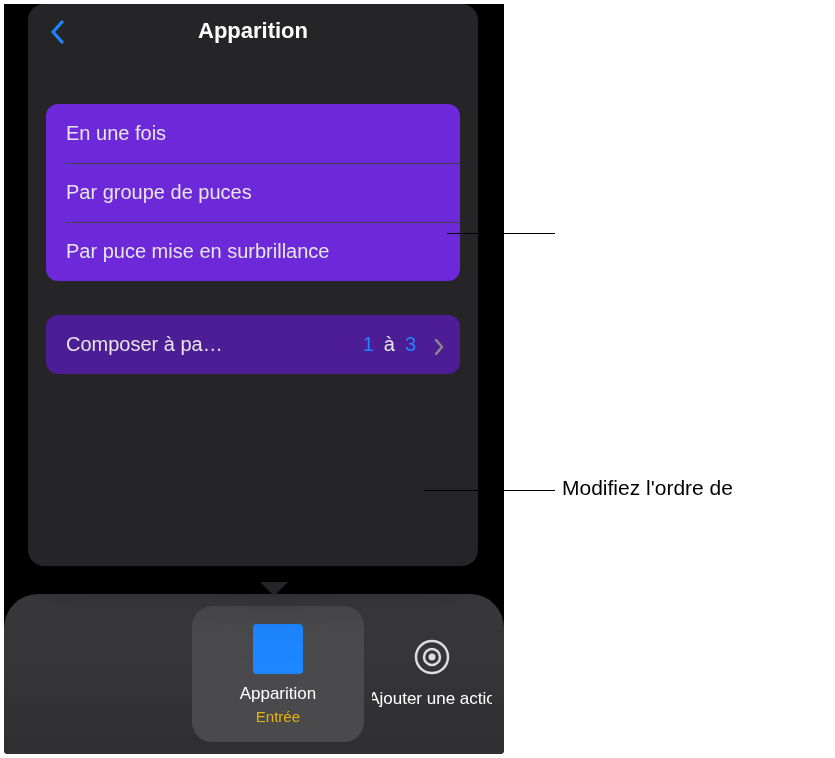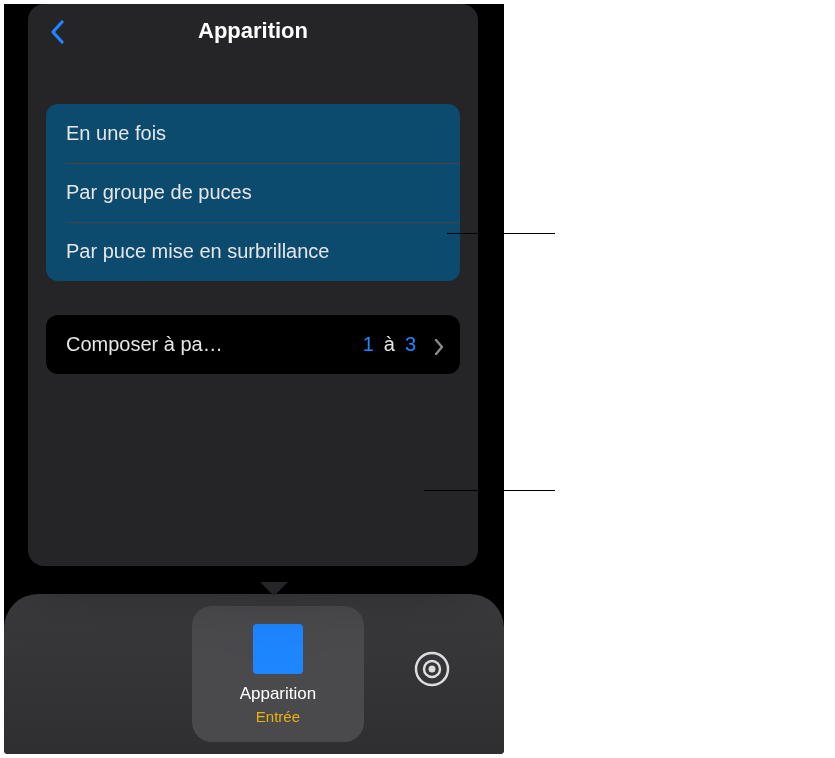--- a/index.html
+++ b/index.html
@@ -67,21 +67,21 @@
       height: 24px;
       cursor: pointer;
     }
     .nav-title {
       color: #fff;
       font-size: 22px;
       font-weight: 600;
     }
     .options-group {
       margin: 52px 18px 0 18px;
-      background: #0c4a6e;
+      background: #6d28d9;
       border-radius: 12px;
       overflow: hidden;
     }
     .option-row {
       display: flex;
       align-items: center;
       justify-content: space-between;
       padding: 18px 20px;
       color: #e6e6e8;
       font-size: 20px;
@@ -97,21 +97,21 @@
       right: 0;
       height: 1px;
       background: #444448;
     }
     .checkmark {
       width: 22px;
       height: 22px;
     }
     .compose-group {
       margin: 34px 18px 0 18px;
-      background: #000000;
+      background: #4c1d95;
       border-radius: 12px;
       overflow: hidden;
     }
     .compose-row {
       display: flex;
       align-items: center;
       padding: 18px 16px 18px 20px;
       color: #e6e6e8;
       font-size: 20px;
       cursor: pointer;
@@ -215,20 +215,21 @@
       <div class="tile-sub">Entrée</div>
     </div>
     <div class="effect-tile" style="width:130px; overflow:hidden;">
       <div class="action-icon">
         <svg viewBox="0 0 36 36" width="36" height="36">
           <circle cx="18" cy="18" r="16" fill="none" stroke="#ddd" stroke-width="2.5"></circle>
           <circle cx="18" cy="18" r="8" fill="none" stroke="#ddd" stroke-width="2.5"></circle>
           <circle cx="18" cy="18" r="3.5" fill="#ddd"></circle>
         </svg>
       </div>
+      <div class="tile-title" style="white-space:nowrap;">Ajouter une actio</div>
     </div>
   </div>
 
   <div class="popover-shadow">
     <div class="popover">
       <div class="nav-header">
         <div class="back-btn">
           <svg viewBox="0 0 16 24" width="16" height="24">
             <path d="M12 2 L3 12 L12 22" fill="none" stroke="#1e86ff" stroke-width="3.2" stroke-linecap="round" stroke-linejoin="round"></path>
           </svg>
@@ -272,14 +273,14 @@
   </div>
 </div>
 
 <div class="callout-line" style="left:447px; top:233px; width:108px;"></div>
 <div class="callout-line" style="left:424px; top:490px; width:131px;"></div>
 
 <div class="callout" style="left:562px; top:217px; width:270px;">
   <br>
 </div>
 <div class="callout" style="left:562px; top:474px; width:270px;">
-  <br>
+  <span>Modifiez l'ordre de</span><br>
 </div>
 
 </body></html>

